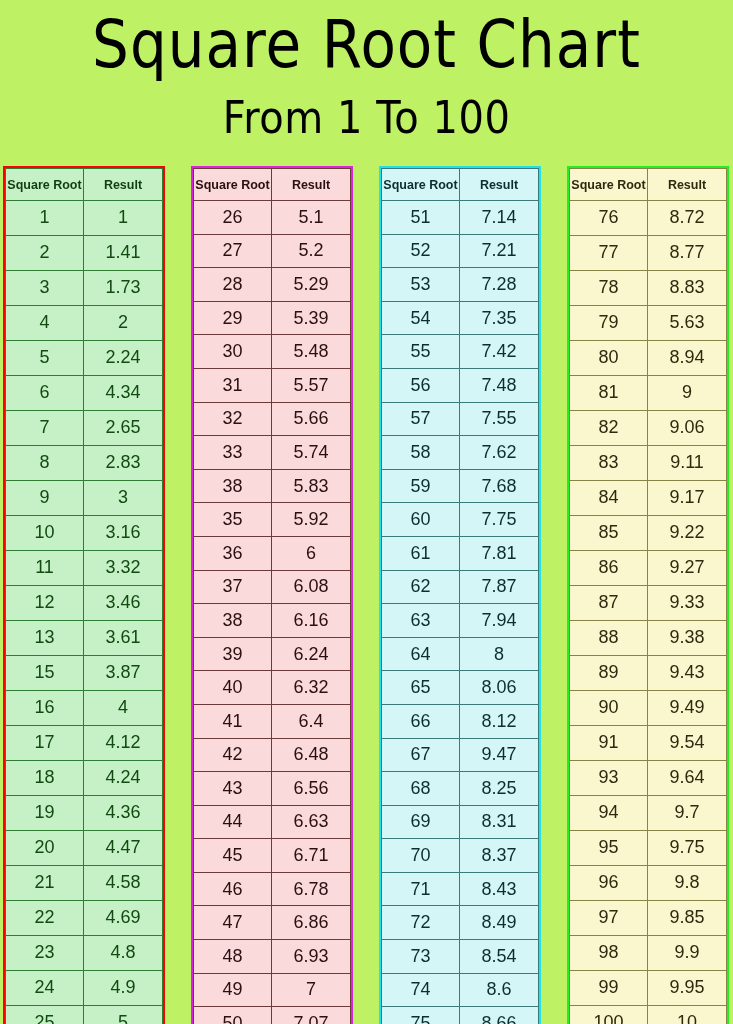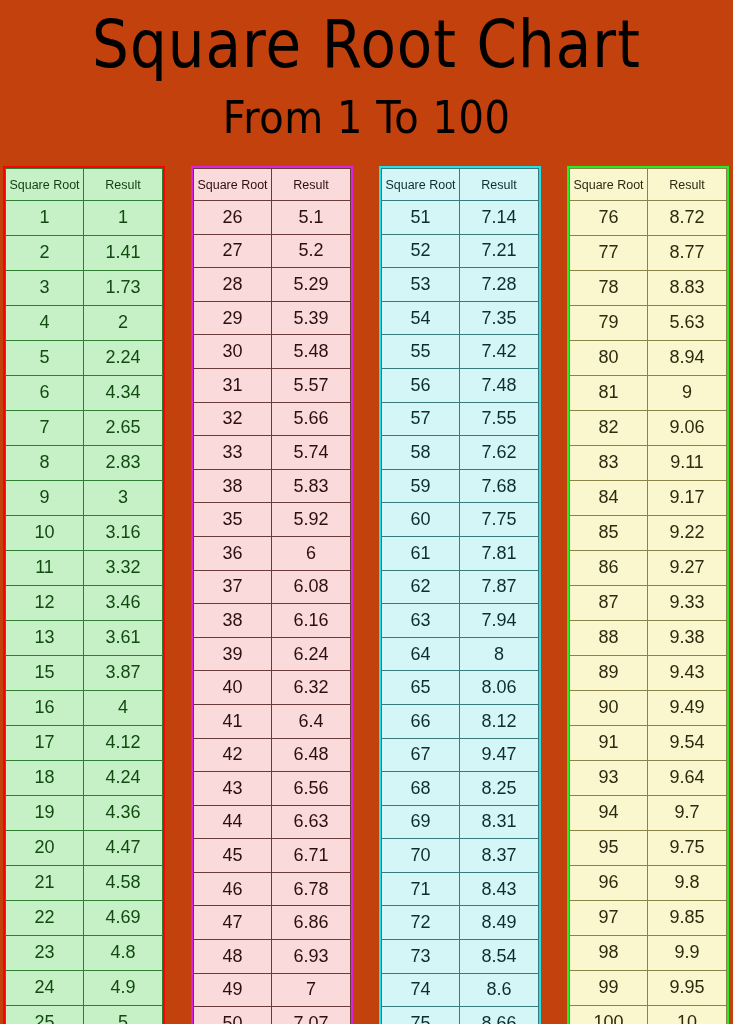--- a/index.html
+++ b/index.html
@@ -6,21 +6,21 @@
   html, body {
     margin: 0; padding: 0;
     width: 733px; height: 1024px;
     background: #ffffff;
     font-family: "Liberation Sans", sans-serif;
     overflow: hidden;
   }
   #page {
     position: relative;
     width: 733px; height: 1024px;
-    background: #c2410c;
+    background: #bef264;
   }
 
   
   .title-block {
     position: absolute;
     top: 0; left: 0; right: 0;
     text-align: center;
   }
   .main-title {
     font-family: "DejaVu Sans", sans-serif;
@@ -67,21 +67,21 @@
 
   .sq-table th, .sq-table td {
     text-align: center;
     vertical-align: middle;
     padding: 0;
     margin: 0;
   }
   .sq-table th {
     height: 32px;
     font-size: 12.5px;
-    font-weight: 400;
+    font-weight: 700;
   }
   .sq-table td {
     height: 33.6px;
     font-size: 18px;
     font-weight: 400;
   }
 
   
   .t1 { outline: 2px solid #ff0000; outline-offset: 0px; }
   .t1 th, .t1 td {

